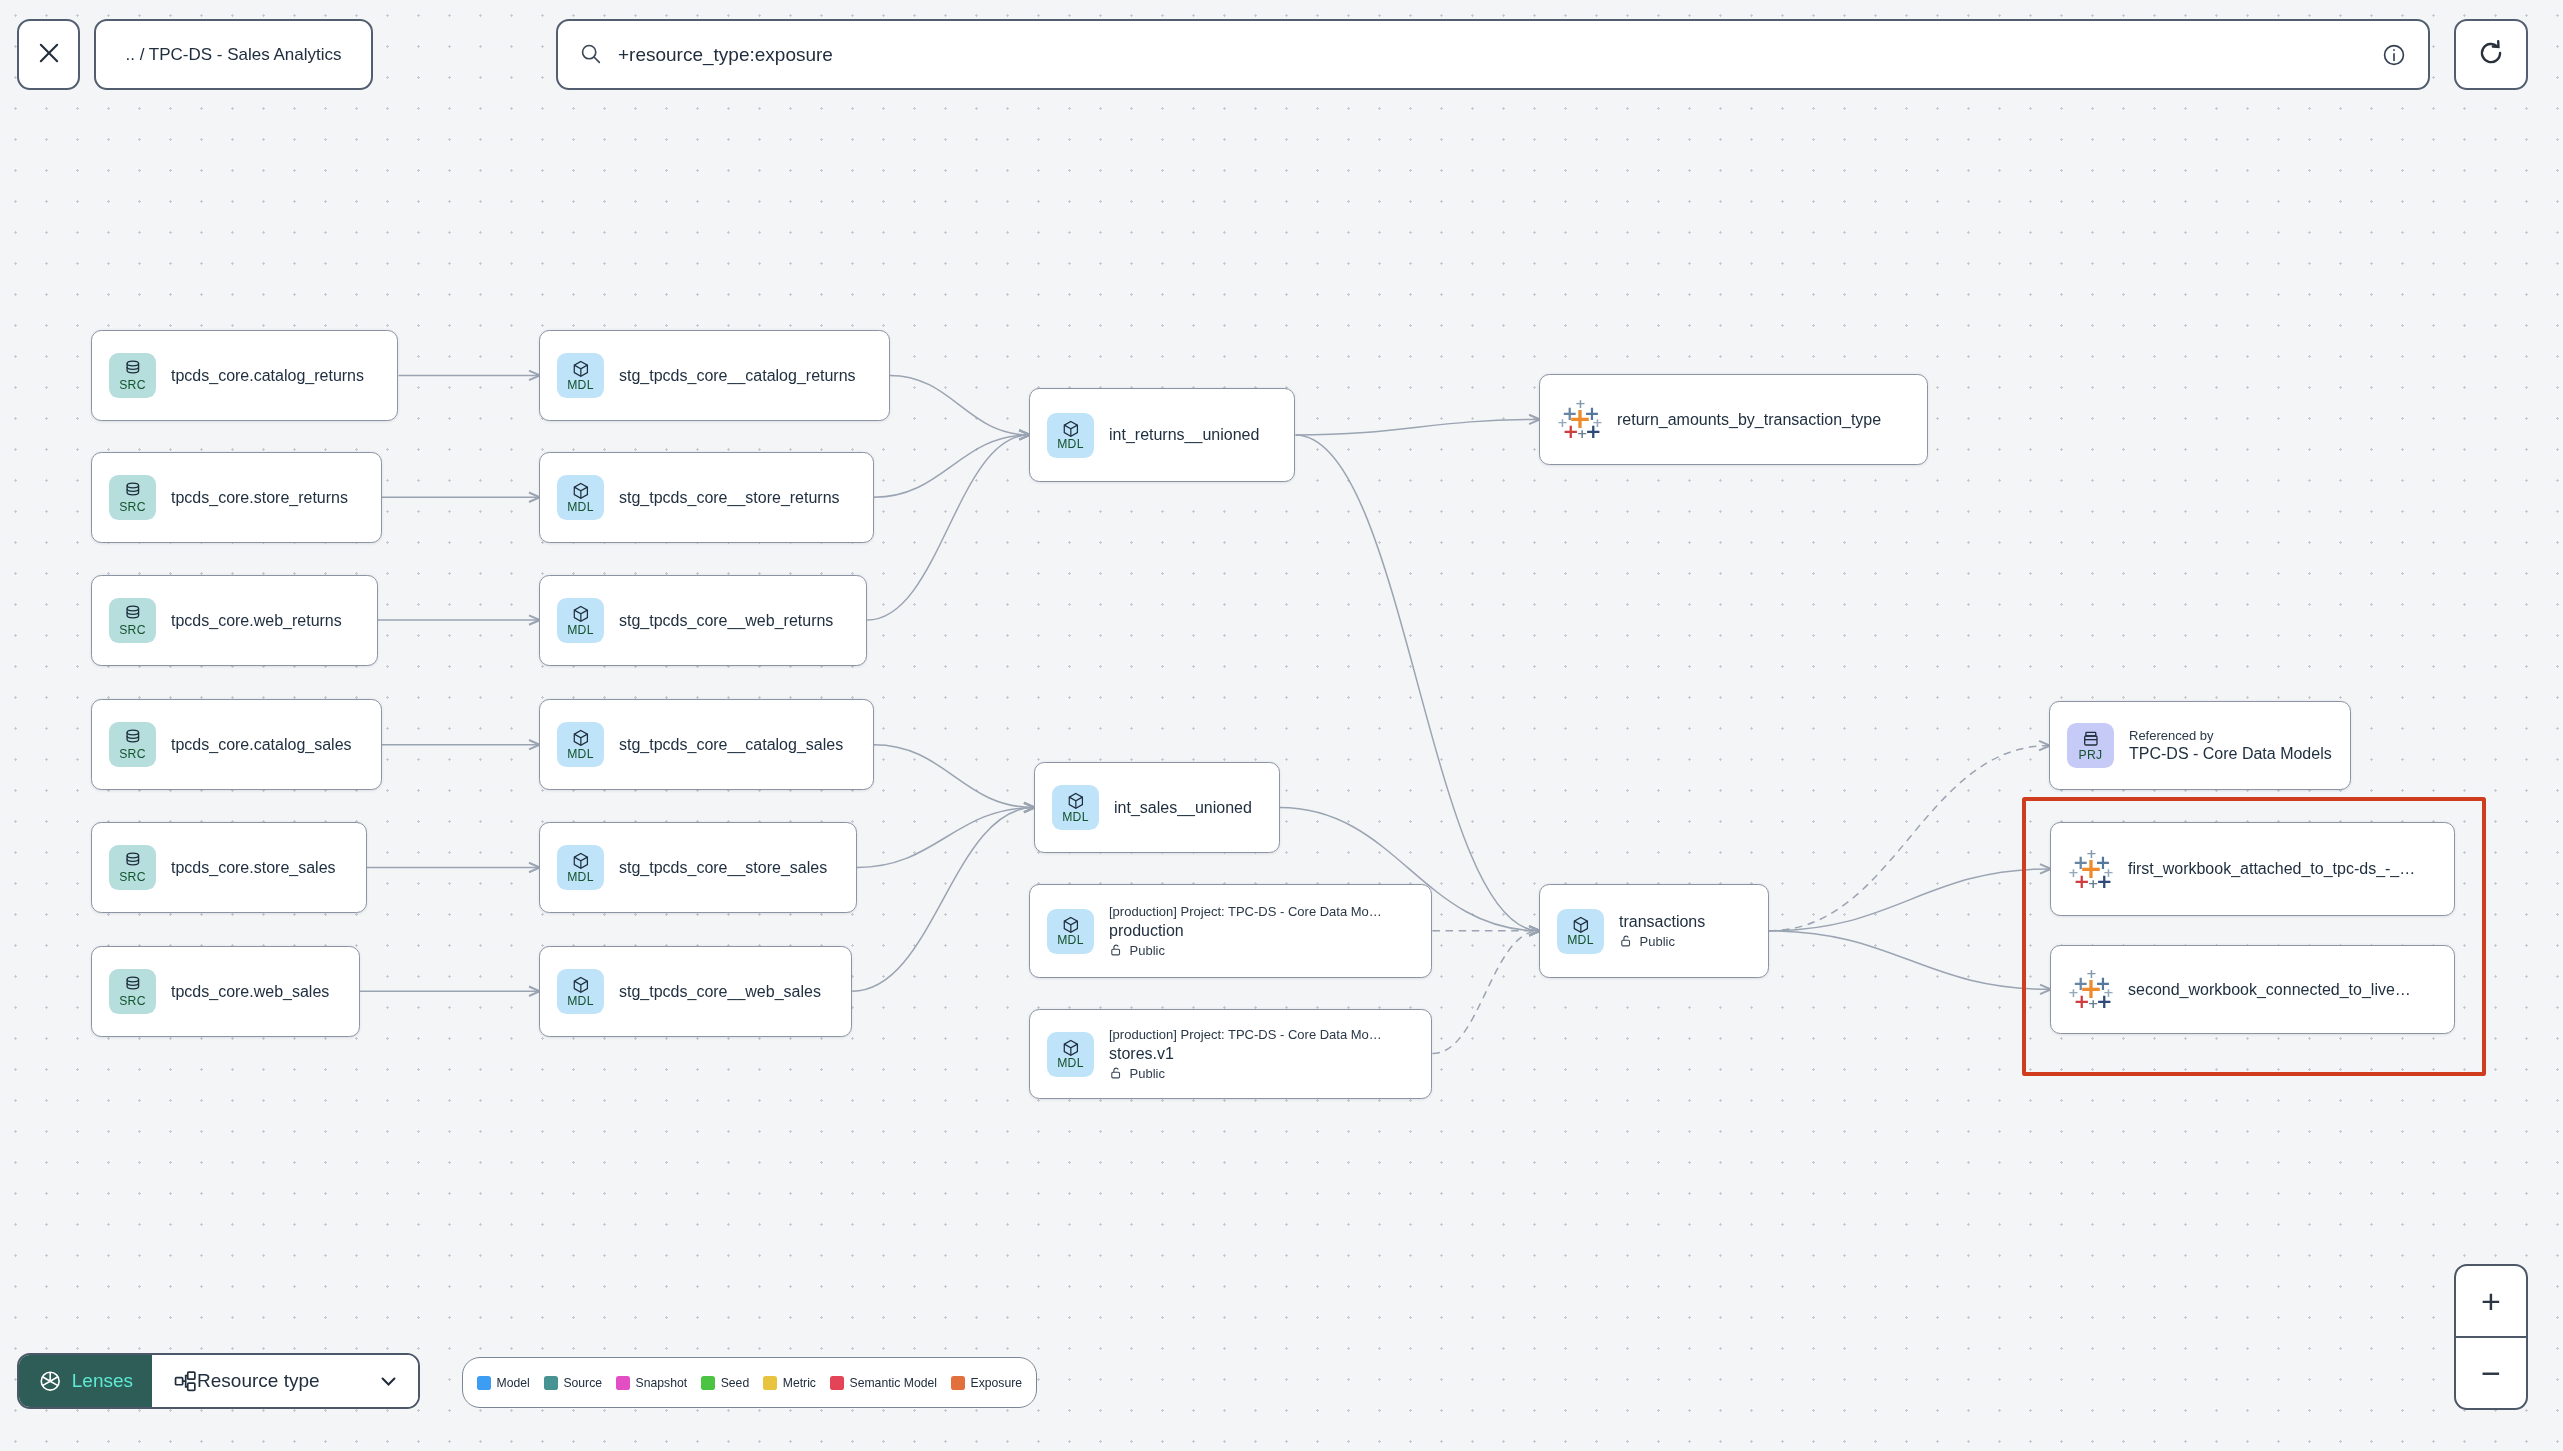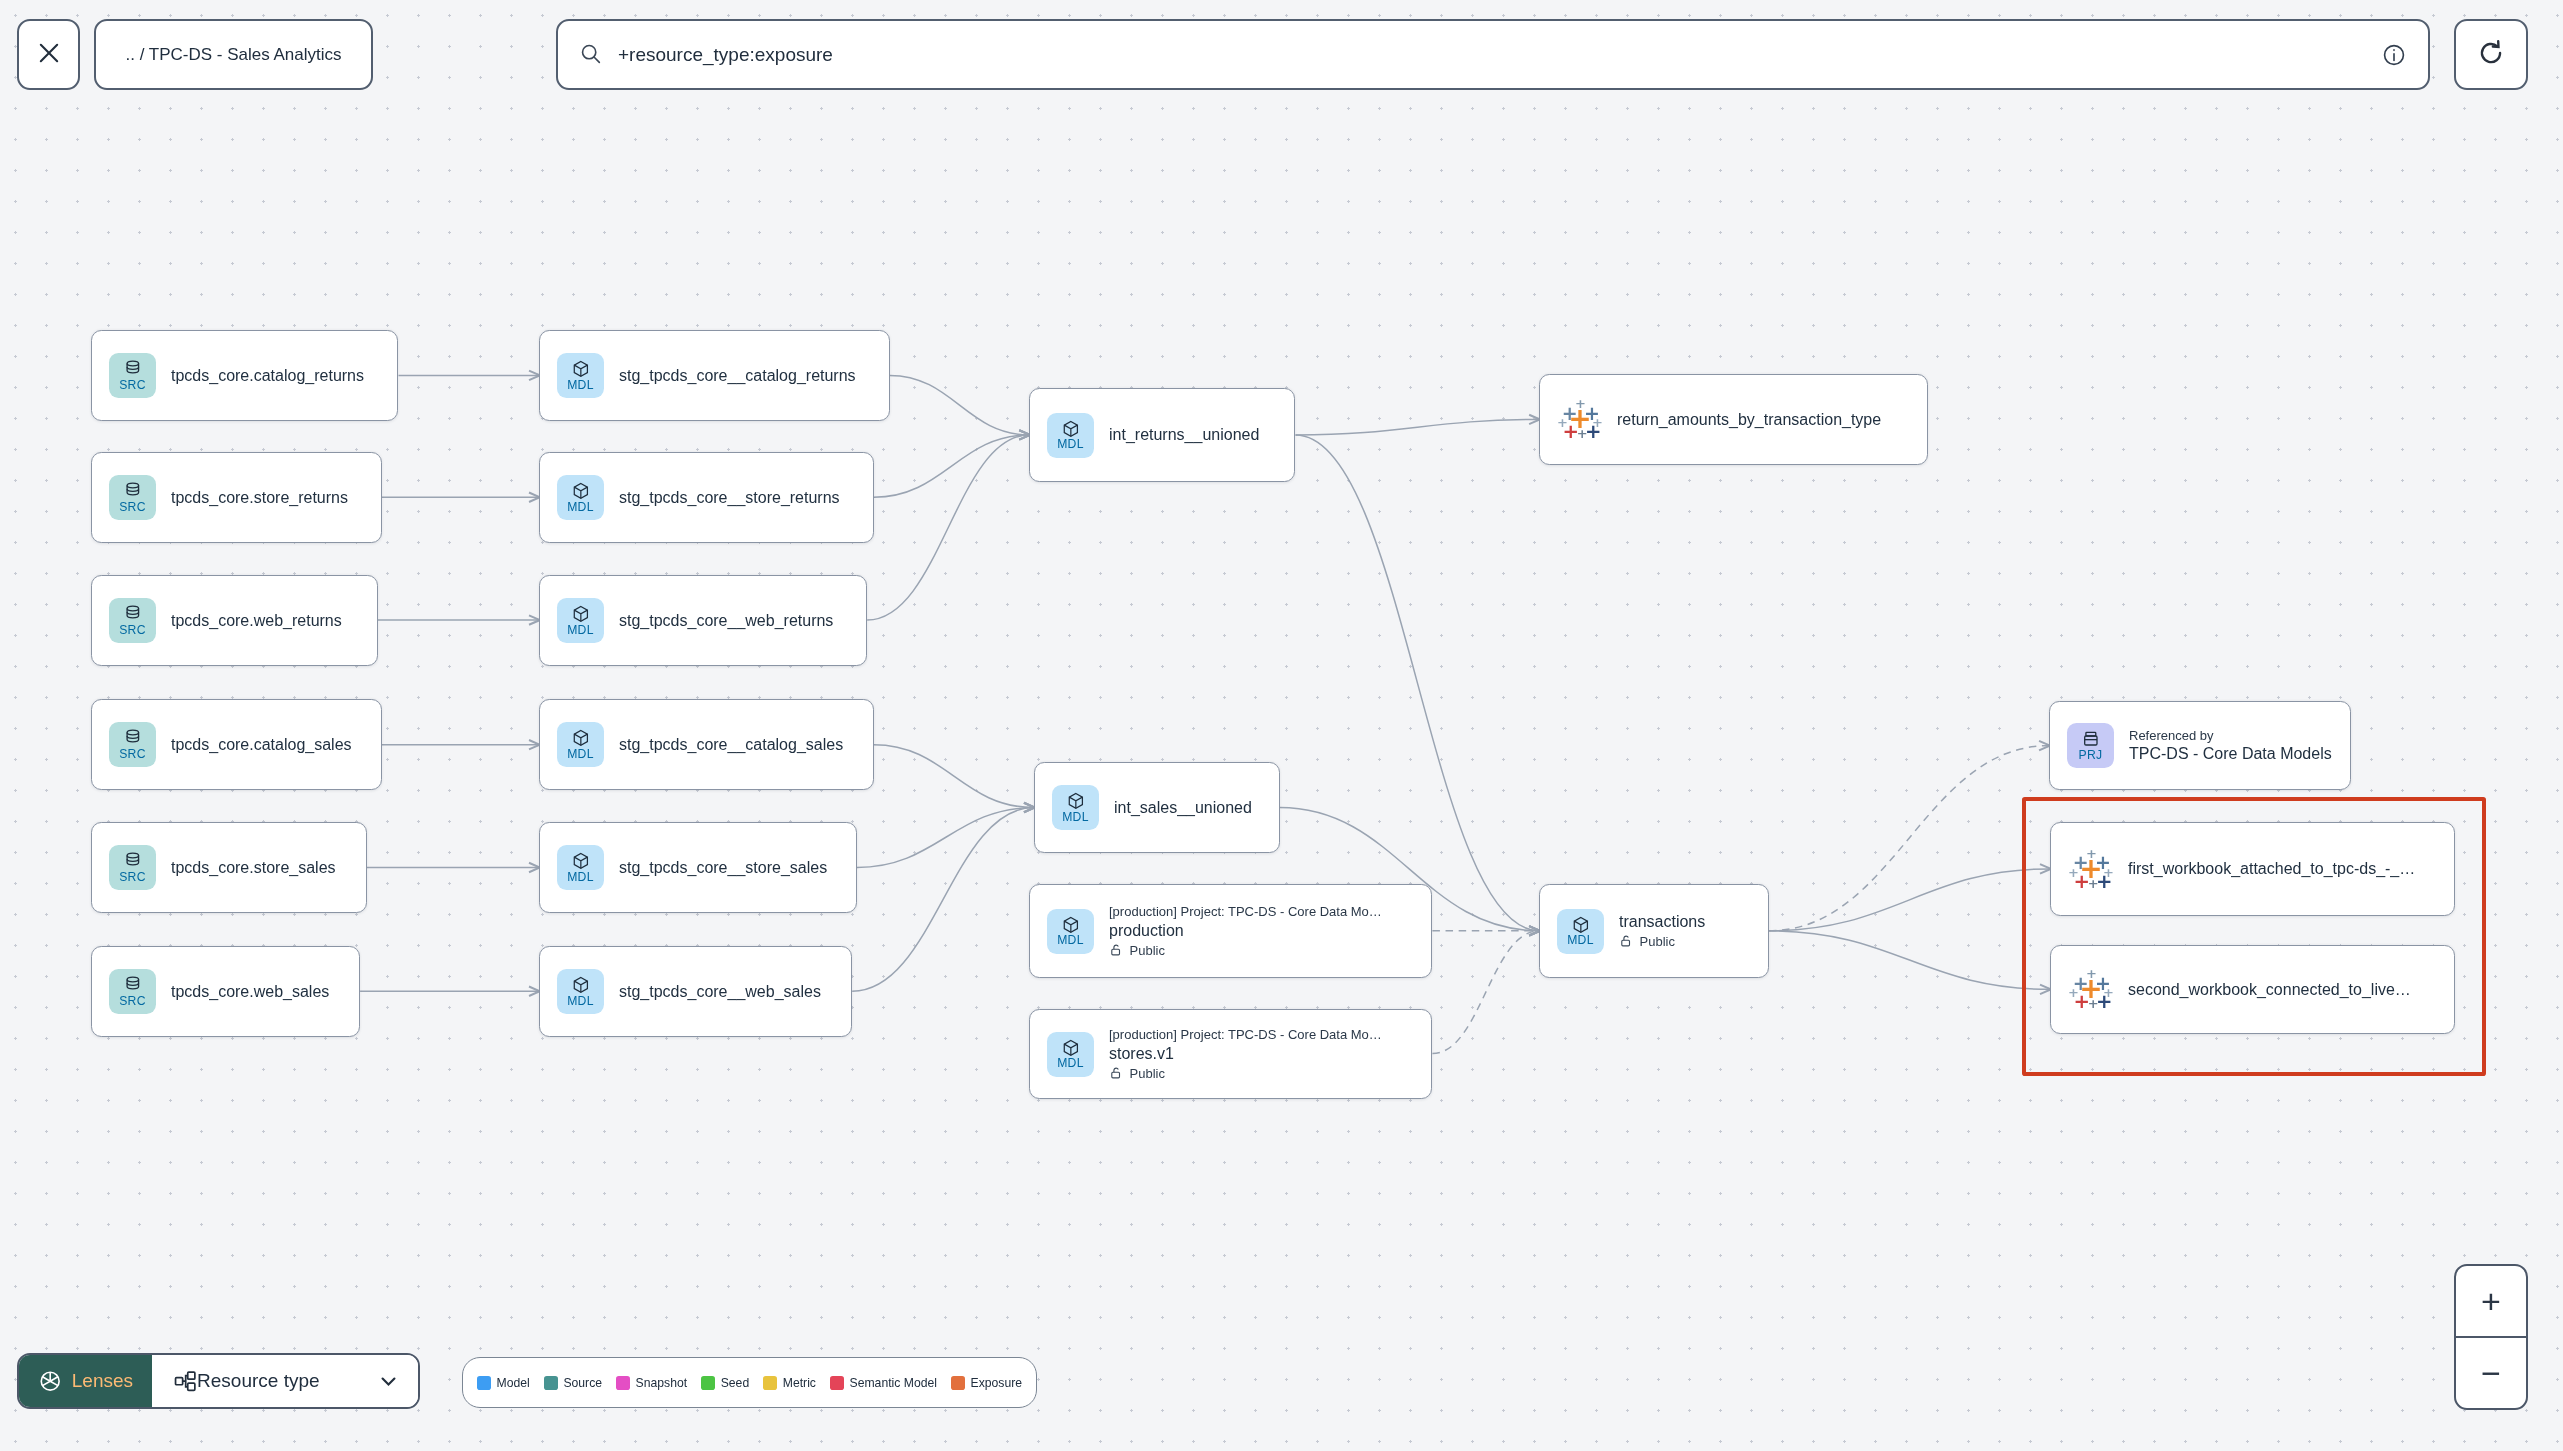--- a/index.html
+++ b/index.html
@@ -19,35 +19,35 @@
     color:#222f3e;font-family:"Liberation Sans",sans-serif;}
   #refresh-btn{left:2454px;top:19px;width:74px;height:71px;cursor:pointer;}
   
   #canvas{left:0;top:0;width:2563px;height:1451px;}
   #edges{position:absolute;left:0;top:0;}
   .node{position:absolute;background:#fff;border:1.4px solid #8a94a4;border-radius:10.3px;
     box-sizing:border-box;display:flex;align-items:center;gap:15px;padding:0 17px;
     box-shadow:0 0.9px 2.8px rgba(30,40,60,.10);cursor:pointer;}
   .badge{width:47px;height:45px;border-radius:9.4px;flex:0 0 auto;display:flex;
     flex-direction:column;align-items:center;justify-content:center;gap:0;}
-  .badge .btxt{font-size:12.2px;letter-spacing:0.3px;color:#0369a1;margin-top:-0.9px;}
+  .badge .btxt{font-size:12.2px;letter-spacing:0.3px;color:#14532d;margin-top:-0.9px;}
   .badge.source{background:#b5dedd;}
   .badge.model{background:#bfe3f9;}
   .badge.project{background:#c6caf6;}
   .ncol{display:flex;flex-direction:column;justify-content:flex-end;gap:2.8px;min-width:0;}
   .nlabel{font-size:16px;color:#213040;white-space:nowrap;}
   .nsmall{font-size:13px;color:#2a3848;white-space:nowrap;}
   .nvis{display:flex;align-items:center;gap:6.6px;font-size:13px;color:#303e4e;}
   .tbl{position:relative;width:45px;height:45px;flex:0 0 auto;}
   .tbl span{position:absolute;font-weight:700;line-height:1;font-family:"DejaVu Sans",sans-serif;}
   #hibox{border:4.7px solid #cf3c1e;border-radius:2.8px;pointer-events:none;}
   
   #lens-group{left:17px;top:1353px;height:56px;display:flex;border:2.3px solid #4c5768;
     border-radius:13px;overflow:hidden;box-sizing:border-box;background:#fff;}
-  #lenses-btn{background:#2d5d56;color:#fdba74;display:flex;align-items:center;gap:9.4px;
+  #lenses-btn{background:#2d5d56;color:#5eead4;display:flex;align-items:center;gap:9.4px;
     padding:0 19px;font-size:19px;cursor:pointer;}
   #rtype-btn{display:flex;align-items:center;gap:0;padding:0 20.6px;font-size:19px;
     cursor:pointer;background:#fff;min-width:225px;}
   #rtype-btn .sp{flex:1;}
   #legend{left:462px;top:1357px;height:51px;display:inline-flex;align-items:center;gap:14px;
     padding:0 14px;background:#fff;border:1.9px solid #7b8694;border-radius:18px;
     box-sizing:border-box;font-size:12.2px;}
   .litem{display:flex;align-items:center;gap:5.6px;white-space:nowrap;}
   .lsw{width:14px;height:14px;border-radius:2.8px;display:inline-block;}
   #zoomctl{left:2454px;top:1264px;width:74px;height:146px;border:2.3px solid #4c5768;

